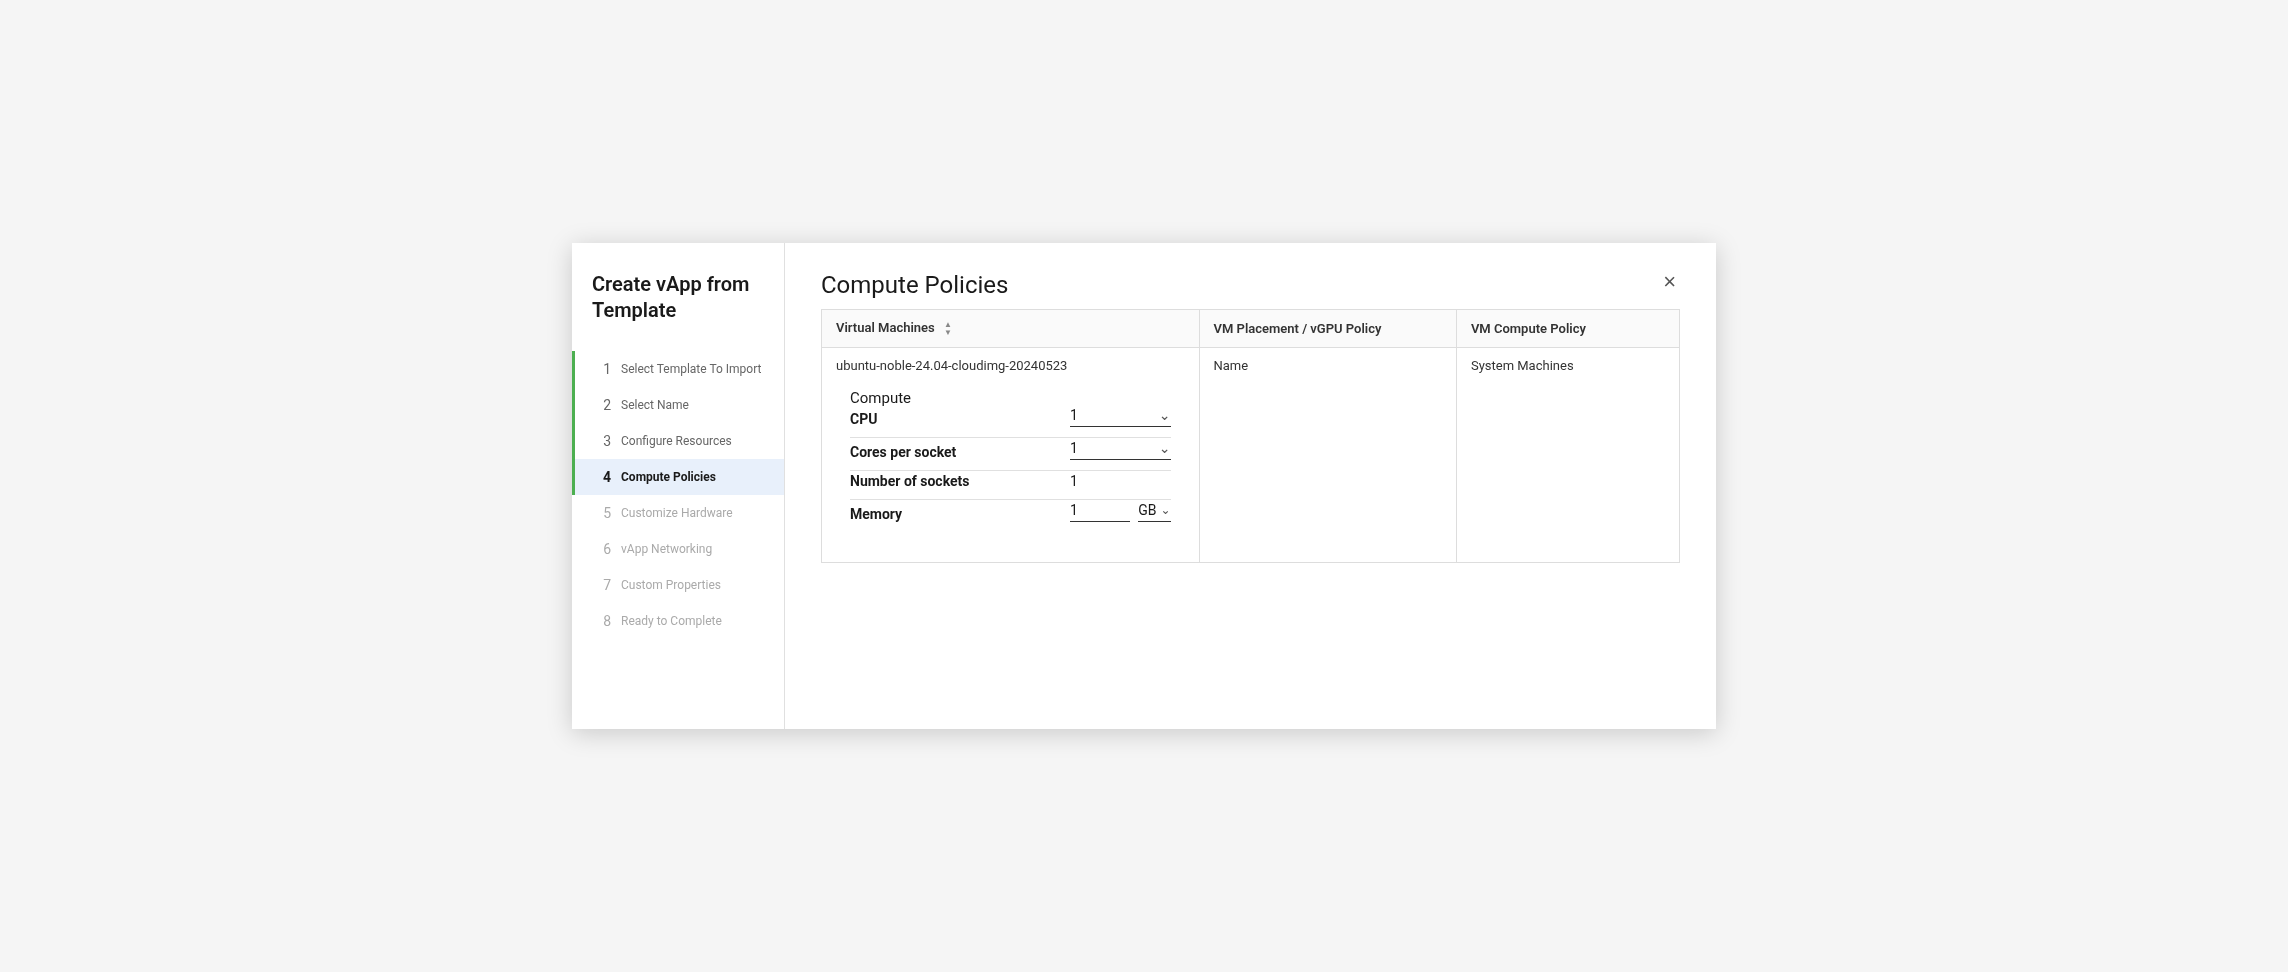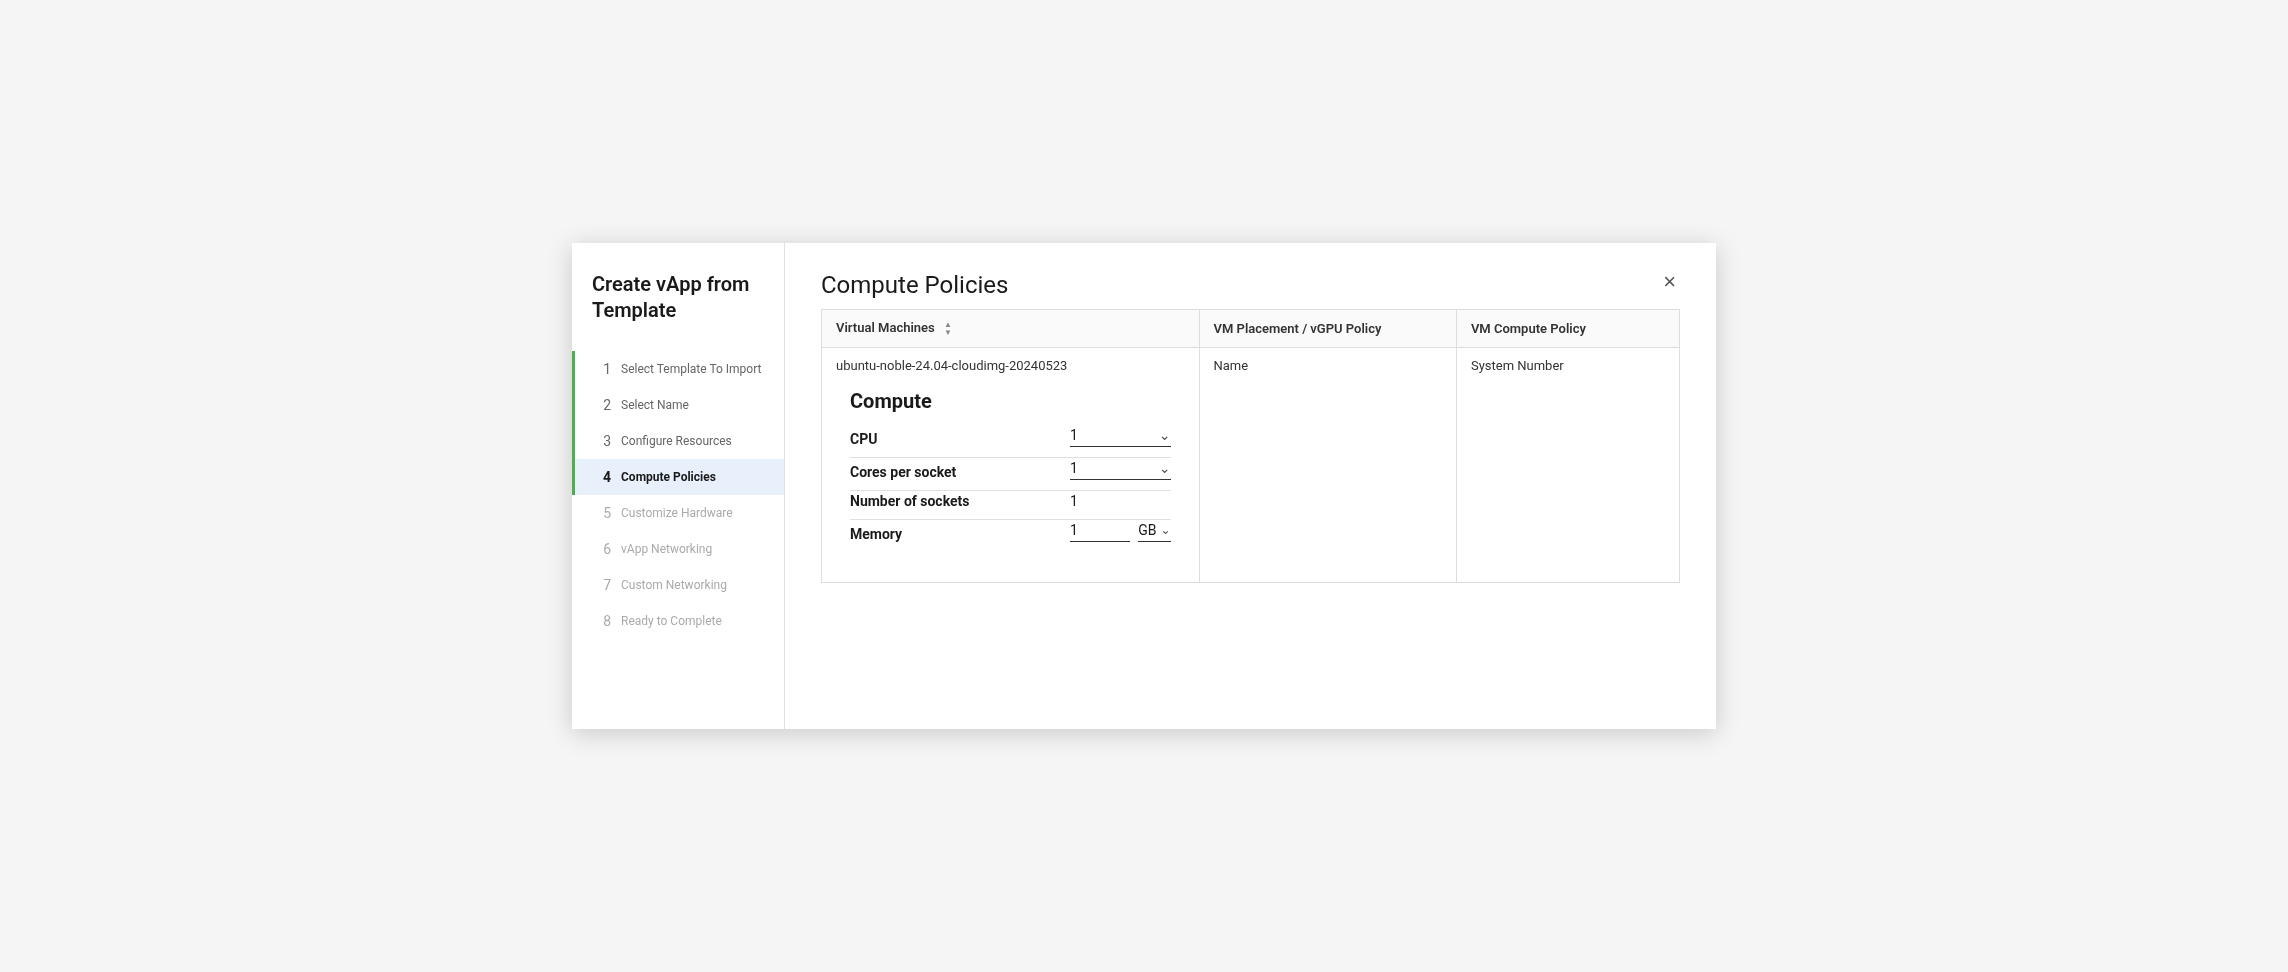--- a/index.html
+++ b/index.html
@@ -147,24 +147,23 @@
     .sort-icon {
       font-size: 8px;
       line-height: 1;
       color: #888;
     }
     
     .compute-section {
       padding: 16px 14px 18px 14px;
     }
     .compute-title {
-      font-size: 20px;
-      font-weight: 700;
-      color: #1a1a1a;
-      margin-bottom: 14px;
+      font-size: 15px;
+      font-weight: 400;
+      color: #1a1a1a;
     }
     .compute-row {
       display: flex;
       align-items: flex-end;
       margin-bottom: 2px;
       padding-bottom: 10px;
     }
     .compute-row:not(:last-child) {
       border-bottom: 1px solid #e0e0e0;
     }
@@ -250,21 +249,21 @@
     <div class="sidebar-item disabled">
       <span class="sidebar-item-num">5</span>
       <span class="sidebar-item-label">Customize Hardware</span>
     </div>
     <div class="sidebar-item disabled">
       <span class="sidebar-item-num">6</span>
       <span class="sidebar-item-label">vApp Networking</span>
     </div>
     <div class="sidebar-item disabled">
       <span class="sidebar-item-num">7</span>
-      <span class="sidebar-item-label">Custom Networking</span>
+      <span class="sidebar-item-label">Custom Properties</span>
     </div>
     <div class="sidebar-item disabled">
       <span class="sidebar-item-num">8</span>
       <span class="sidebar-item-label">Ready to Complete</span>
     </div>
   </div>
 
   <div class="main">
     <div class="main-header">
       <h1 class="main-title">Compute Policies</h1>
@@ -328,19 +327,19 @@
                   </div>
                 </div>
               </div>
 
             </div>
           </td>
           <td class="col-placement">
             <span>Name</span>
           </td>
           <td class="col-sizing">
-            <span>System Number</span>
+            <span>System Machines</span>
           </td>
         </tr>
       </tbody>
     </table>
   </div>
 </div>
 
 </body></html>

